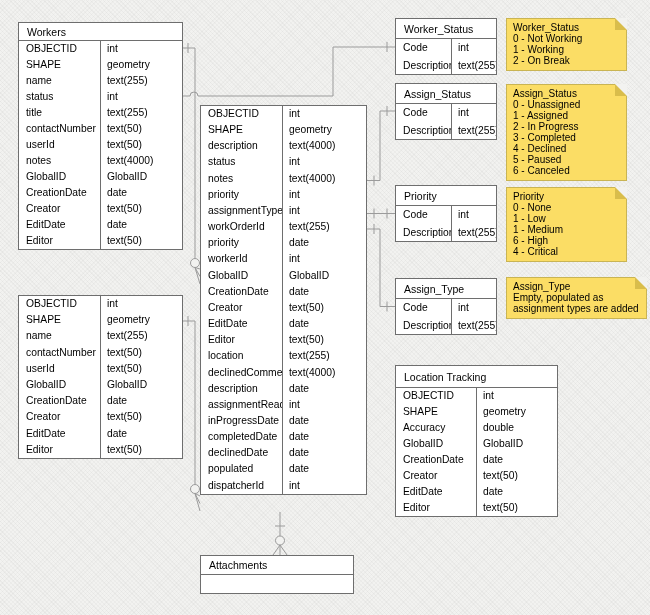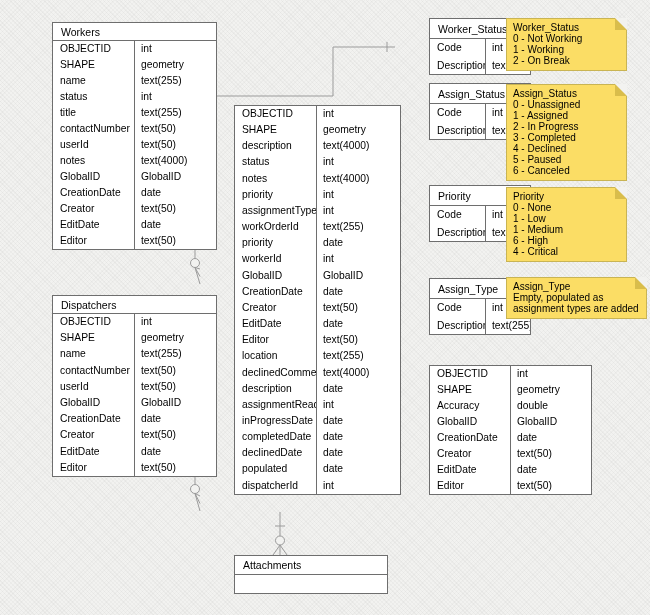--- a/index.html
+++ b/index.html
@@ -14,21 +14,21 @@
     background-color:var(--bg);
     background-image:
       repeating-linear-gradient(45deg, rgba(0,0,0,0.03) 0 1px, transparent 1px 3px),
       repeating-linear-gradient(-45deg, rgba(0,0,0,0.022) 0 1px, transparent 1px 3px);
   }
   svg.wires{position:absolute;left:0;top:0}
   .wire{stroke:var(--wire);stroke-width:1;fill:none}
   .wire-dot{stroke:var(--wire);stroke-width:1;fill:var(--bg)}
   .table{
     position:absolute;background:#fff;border:1px solid var(--tbl);
-    font-size:10.3px;line-height:normal;white-space:nowrap;margin-left:34px;
+    font-size:10.3px;line-height:normal;white-space:nowrap;
   }
   .t-header{
     height:var(--hh,18px);line-height:var(--hh,18px);
     padding-left:8px;border-bottom:1px solid var(--tbl);font-size:10.5px;
   }
   .t-row{display:flex;height:var(--rh,16px);line-height:var(--rh,16px)}
   .t-name{flex:none;width:var(--nw,80px);padding-left:7px;overflow:hidden}
   .t-type{flex:1;border-left:1px solid var(--tbl);padding-left:6px;overflow:hidden}
   .note{
     position:absolute;background:var(--notef);
@@ -146,21 +146,20 @@
           <span class="t-type">date</span>
         </div>
         <div class="t-row">
           <span class="t-name">Editor</span>
           <span class="t-type">text(50)</span>
         </div>
       </div>
     </div>
 
   <div class="table" style="left:18px;top:295px;width:165px;--hh:18px;--rh:16.2px;--nw:81px">
-      <div class="t-header">Dispatchers</div>
       <div class="t-body">
         <div class="t-row">
           <span class="t-name">OBJECTID</span>
           <span class="t-type">int</span>
         </div>
         <div class="t-row">
           <span class="t-name">SHAPE</span>
           <span class="t-type">geometry</span>
         </div>
         <div class="t-row">
@@ -349,20 +348,21 @@
           <span class="t-type">int</span>
         </div>
         <div class="t-row">
           <span class="t-name">Description</span>
           <span class="t-type">text(255)</span>
         </div>
       </div>
     </div>
 
   <div class="table" style="left:395px;top:365px;width:163px;--hh:22px;--rh:16px;--nw:80px">
+      <div class="t-header">Location Tracking</div>
       <div class="t-body">
         <div class="t-row">
           <span class="t-name">OBJECTID</span>
           <span class="t-type">int</span>
         </div>
         <div class="t-row">
           <span class="t-name">SHAPE</span>
           <span class="t-type">geometry</span>
         </div>
         <div class="t-row">

